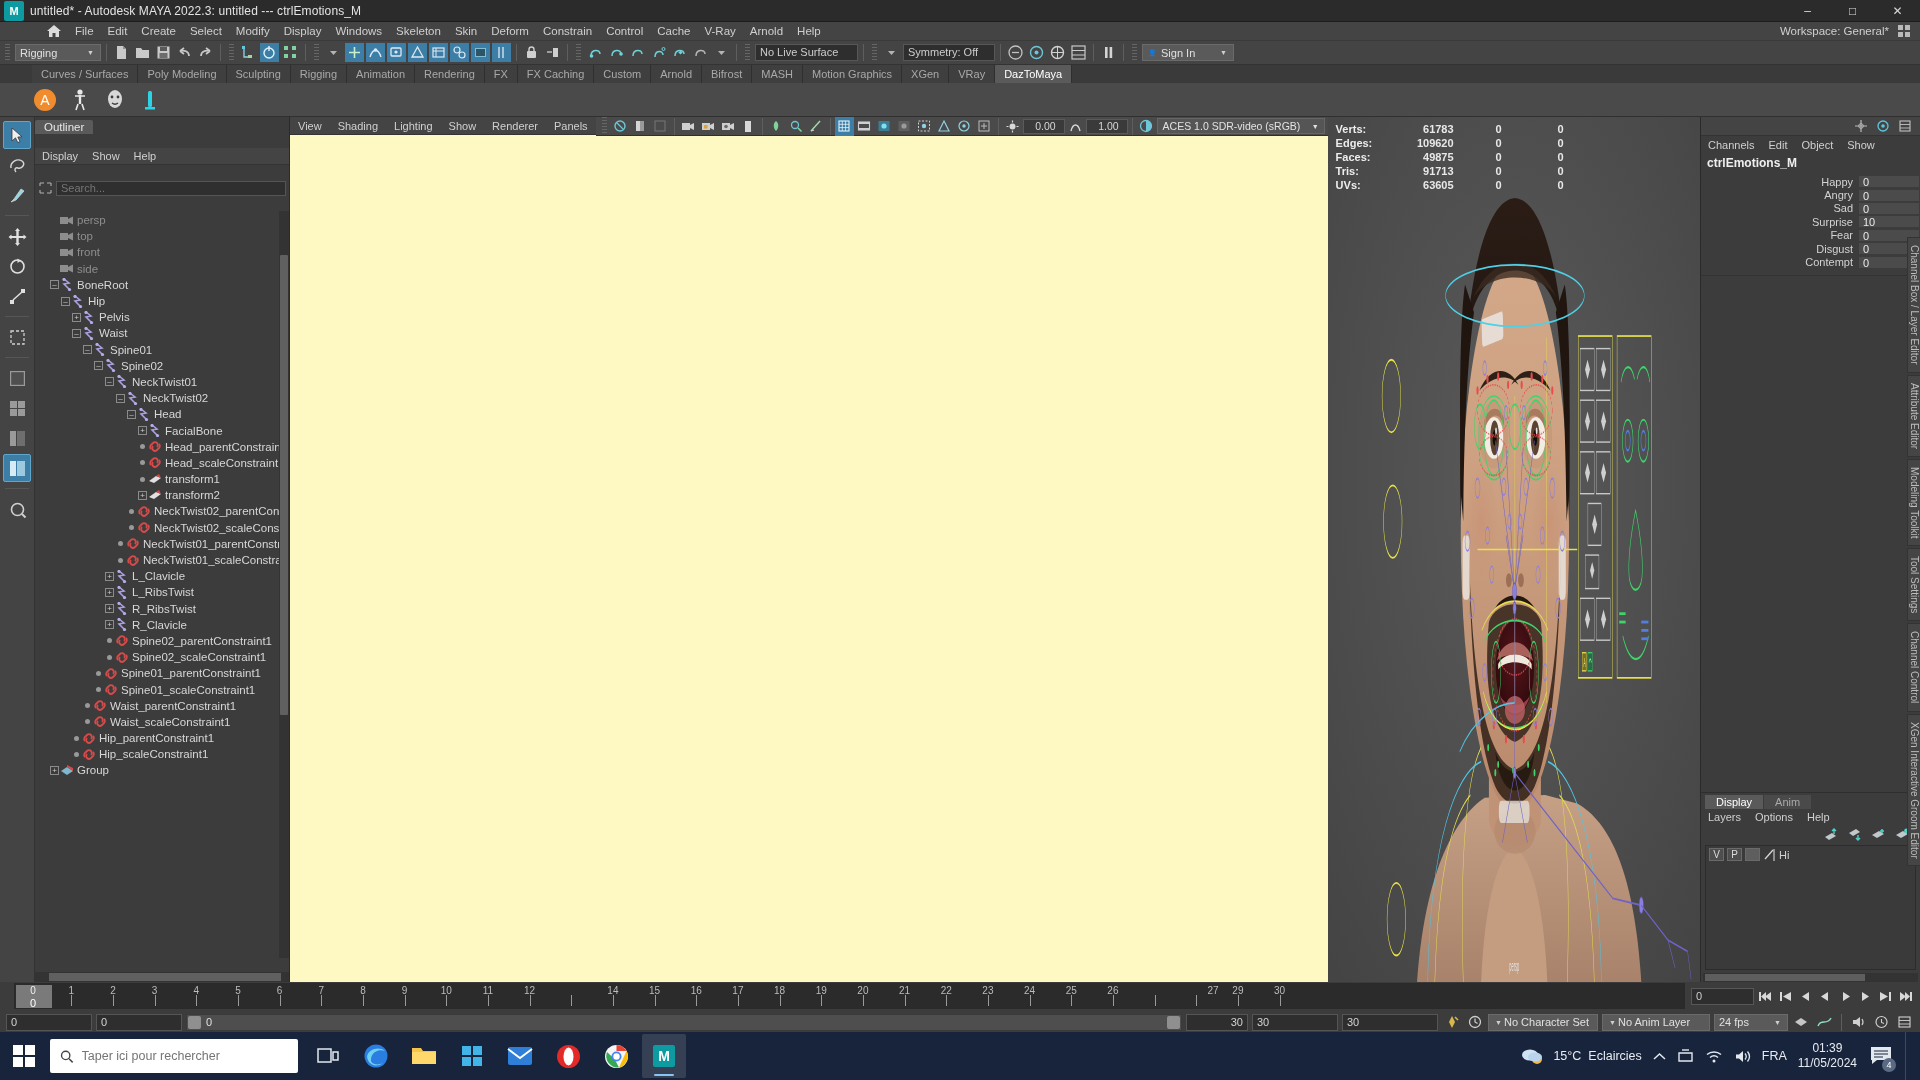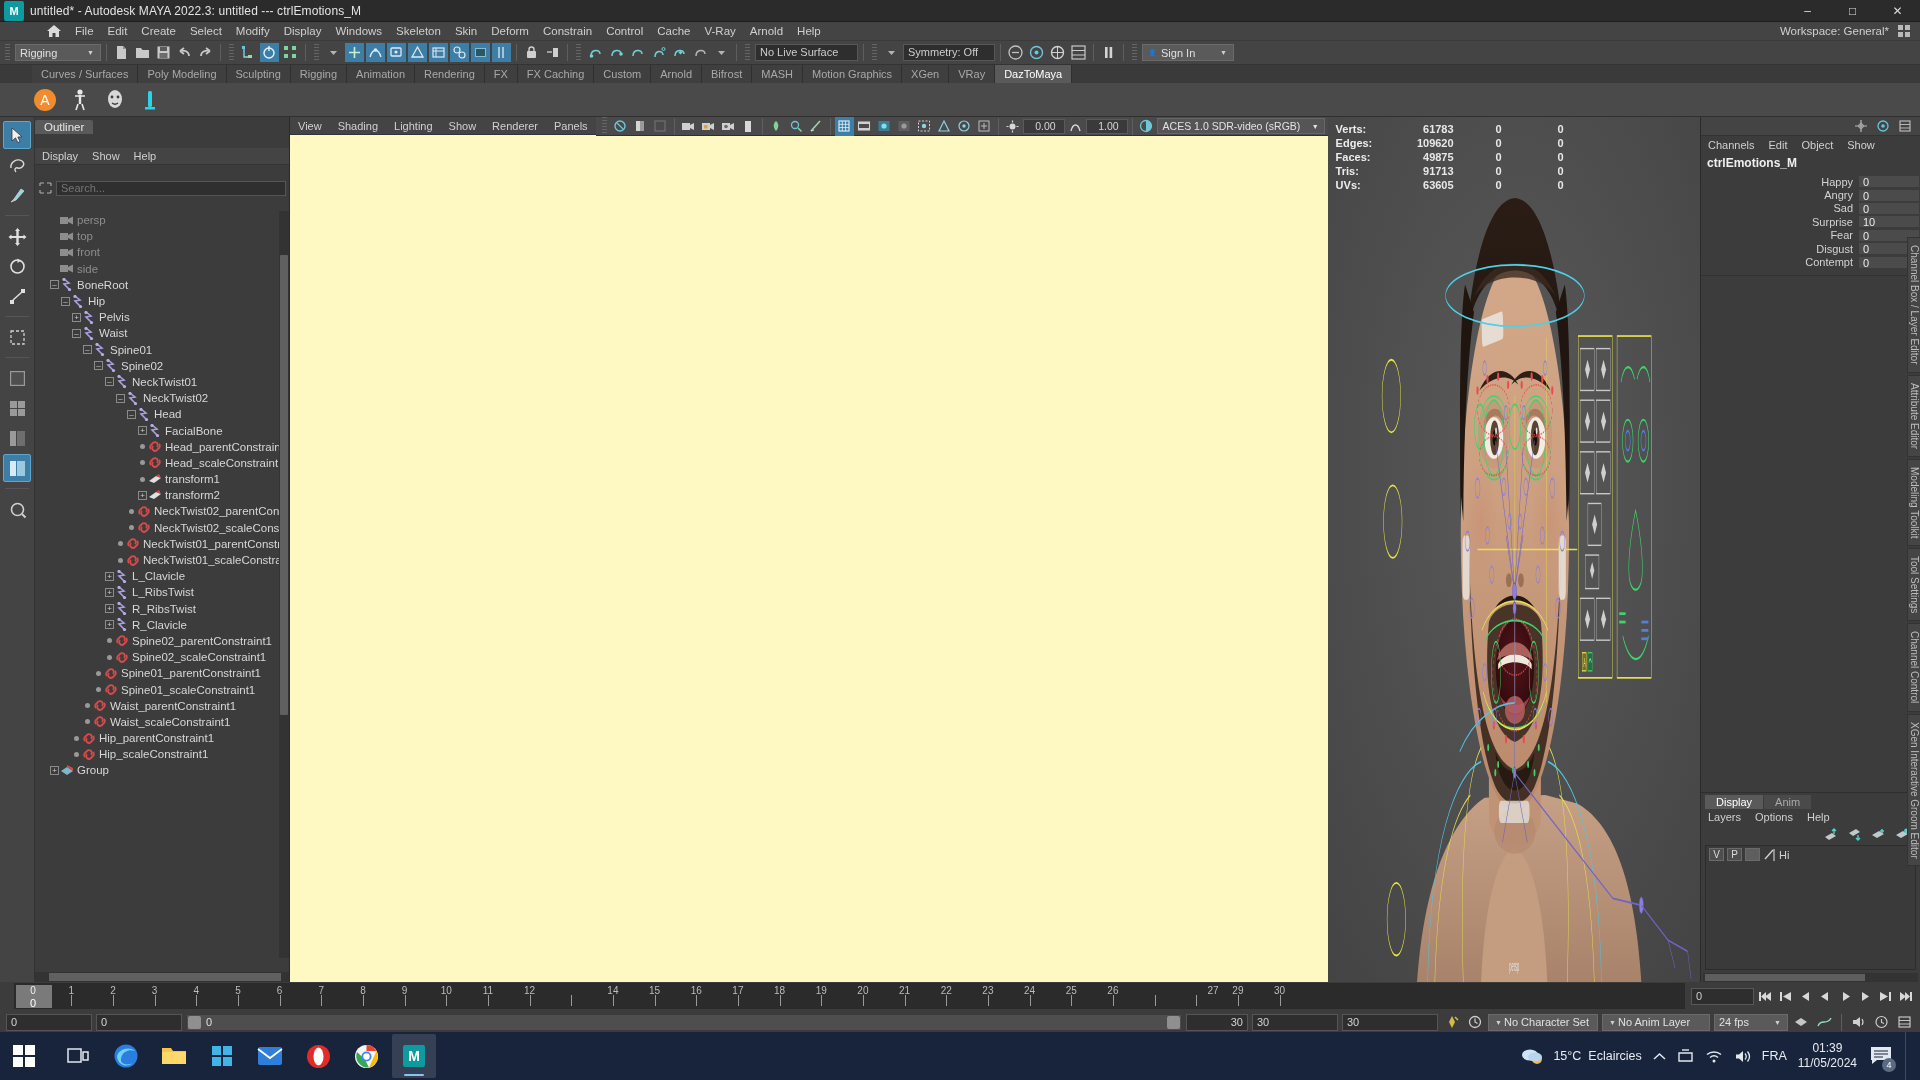--- a/index.html
+++ b/index.html
@@ -1831,20 +1831,27 @@
 
   <div class="taskbar">
     <div class="tb-start">
       <svg width="22" height="22" viewBox="0 0 22 22">
           <rect x="0" y="0" width="10" height="10" fill="#fff"></rect>
           <rect x="12" y="0" width="10" height="10" fill="#fff"></rect>
           <rect x="0" y="12" width="10" height="10" fill="#fff"></rect>
           <rect x="12" y="12" width="10" height="10" fill="#fff"></rect>
         </svg>
     </div>
+    <div class="tb-search">
+      <svg width="15" height="15" viewBox="0 0 15 15">
+          <circle cx="6.3" cy="6.3" r="4.6" fill="none" stroke="#444" stroke-width="1.5"></circle>
+          <path d="M10 10 L14 14" stroke="#444" stroke-width="1.6"></path>
+        </svg>
+      <input placeholder="Taper ici pour rechercher" style="">
+    </div>
     <div class="tb-apps">
       <div class="tb-app">
         <svg width="22" height="20" viewBox="0 0 22 20">
             <rect x="1" y="3" width="13" height="13" fill="none" stroke="#e2e8f0" stroke-width="1.5"></rect>
             <rect x="16" y="6" width="5" height="8" fill="none" stroke="#e2e8f0" stroke-width="1.5"></rect>
           </svg>
       </div>
       <div class="tb-app">
         <svg width="26" height="26" viewBox="0 0 26 26">
             <circle cx="13" cy="13" r="11.5" fill="#2a7de1"></circle>

